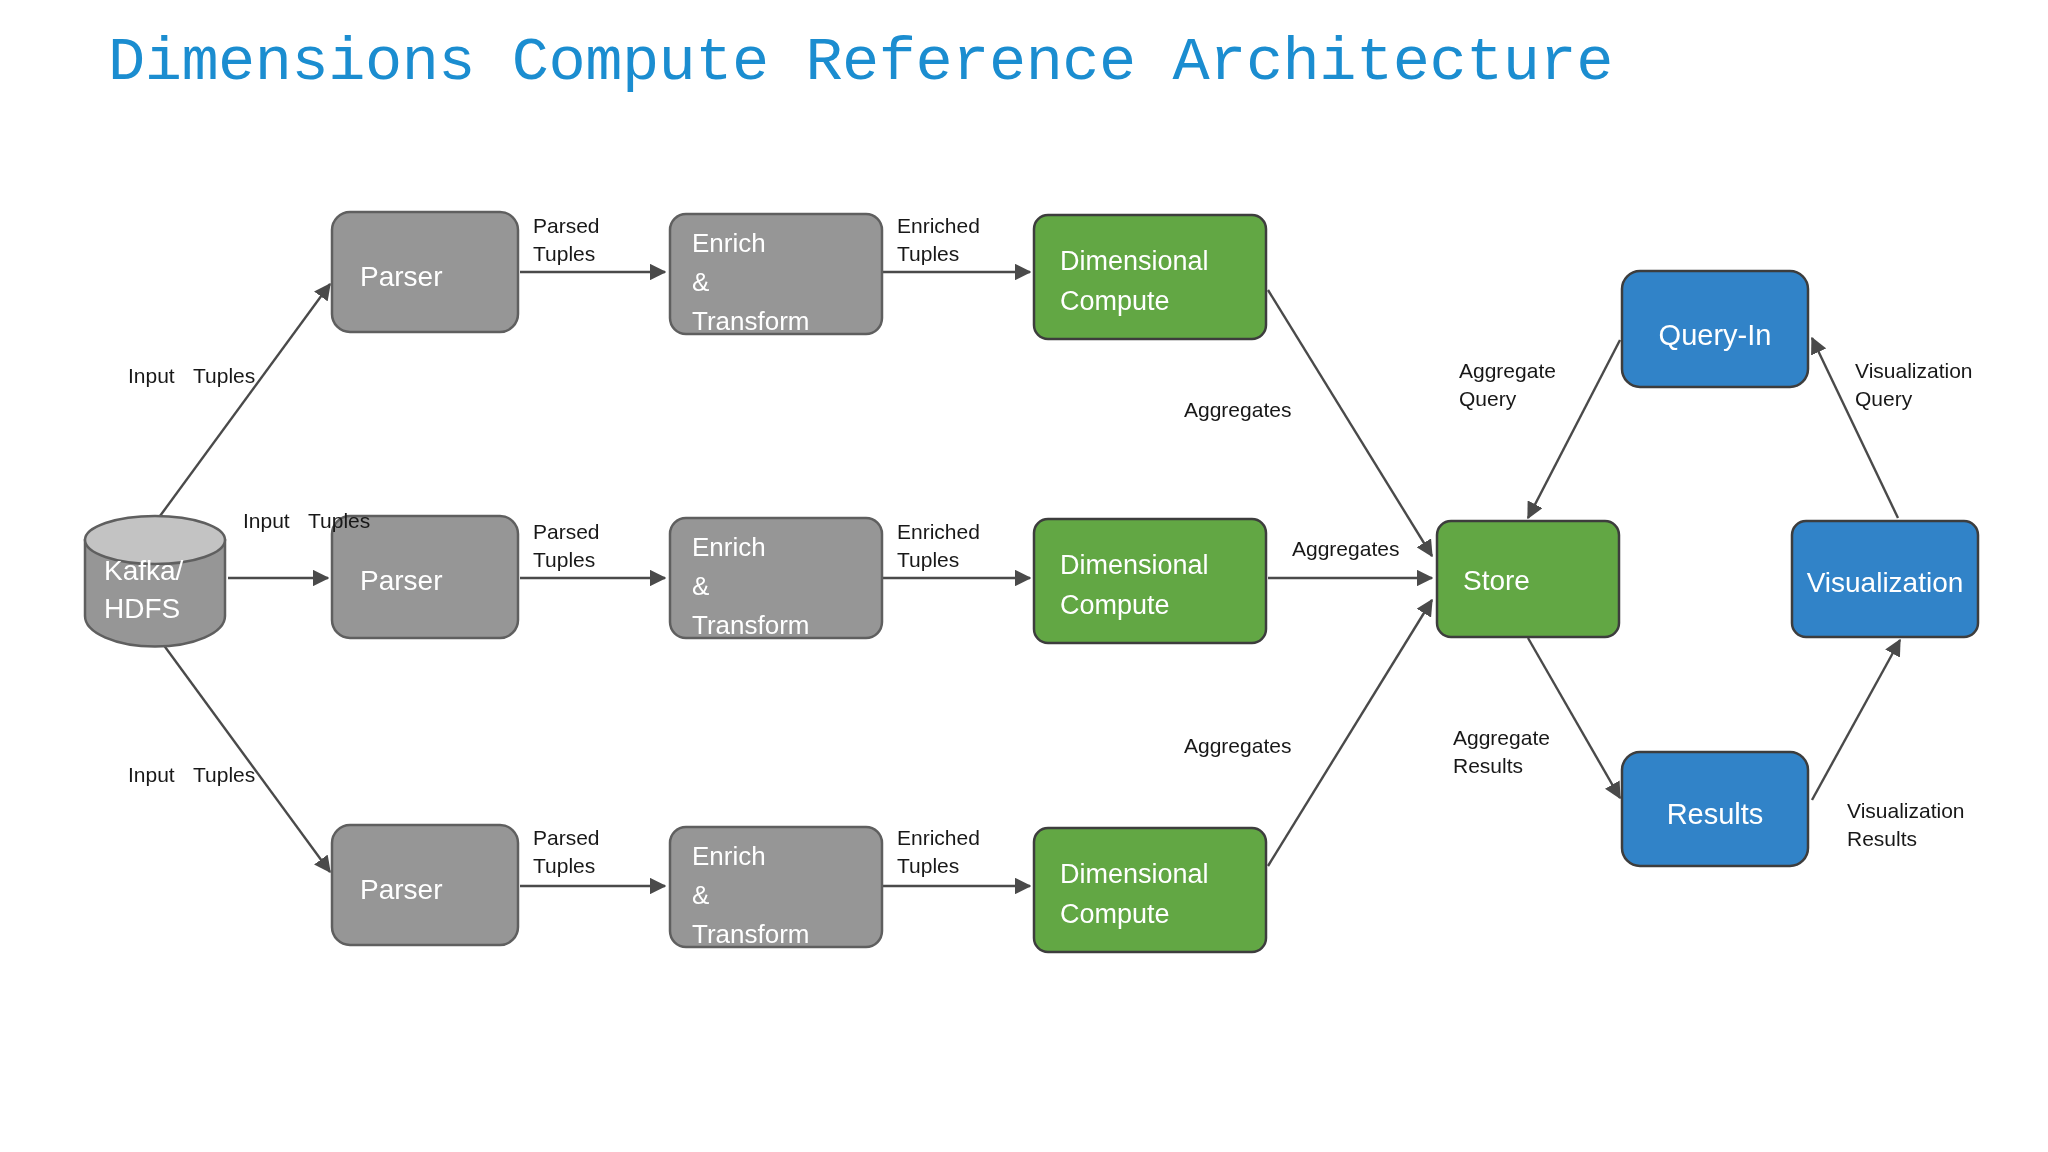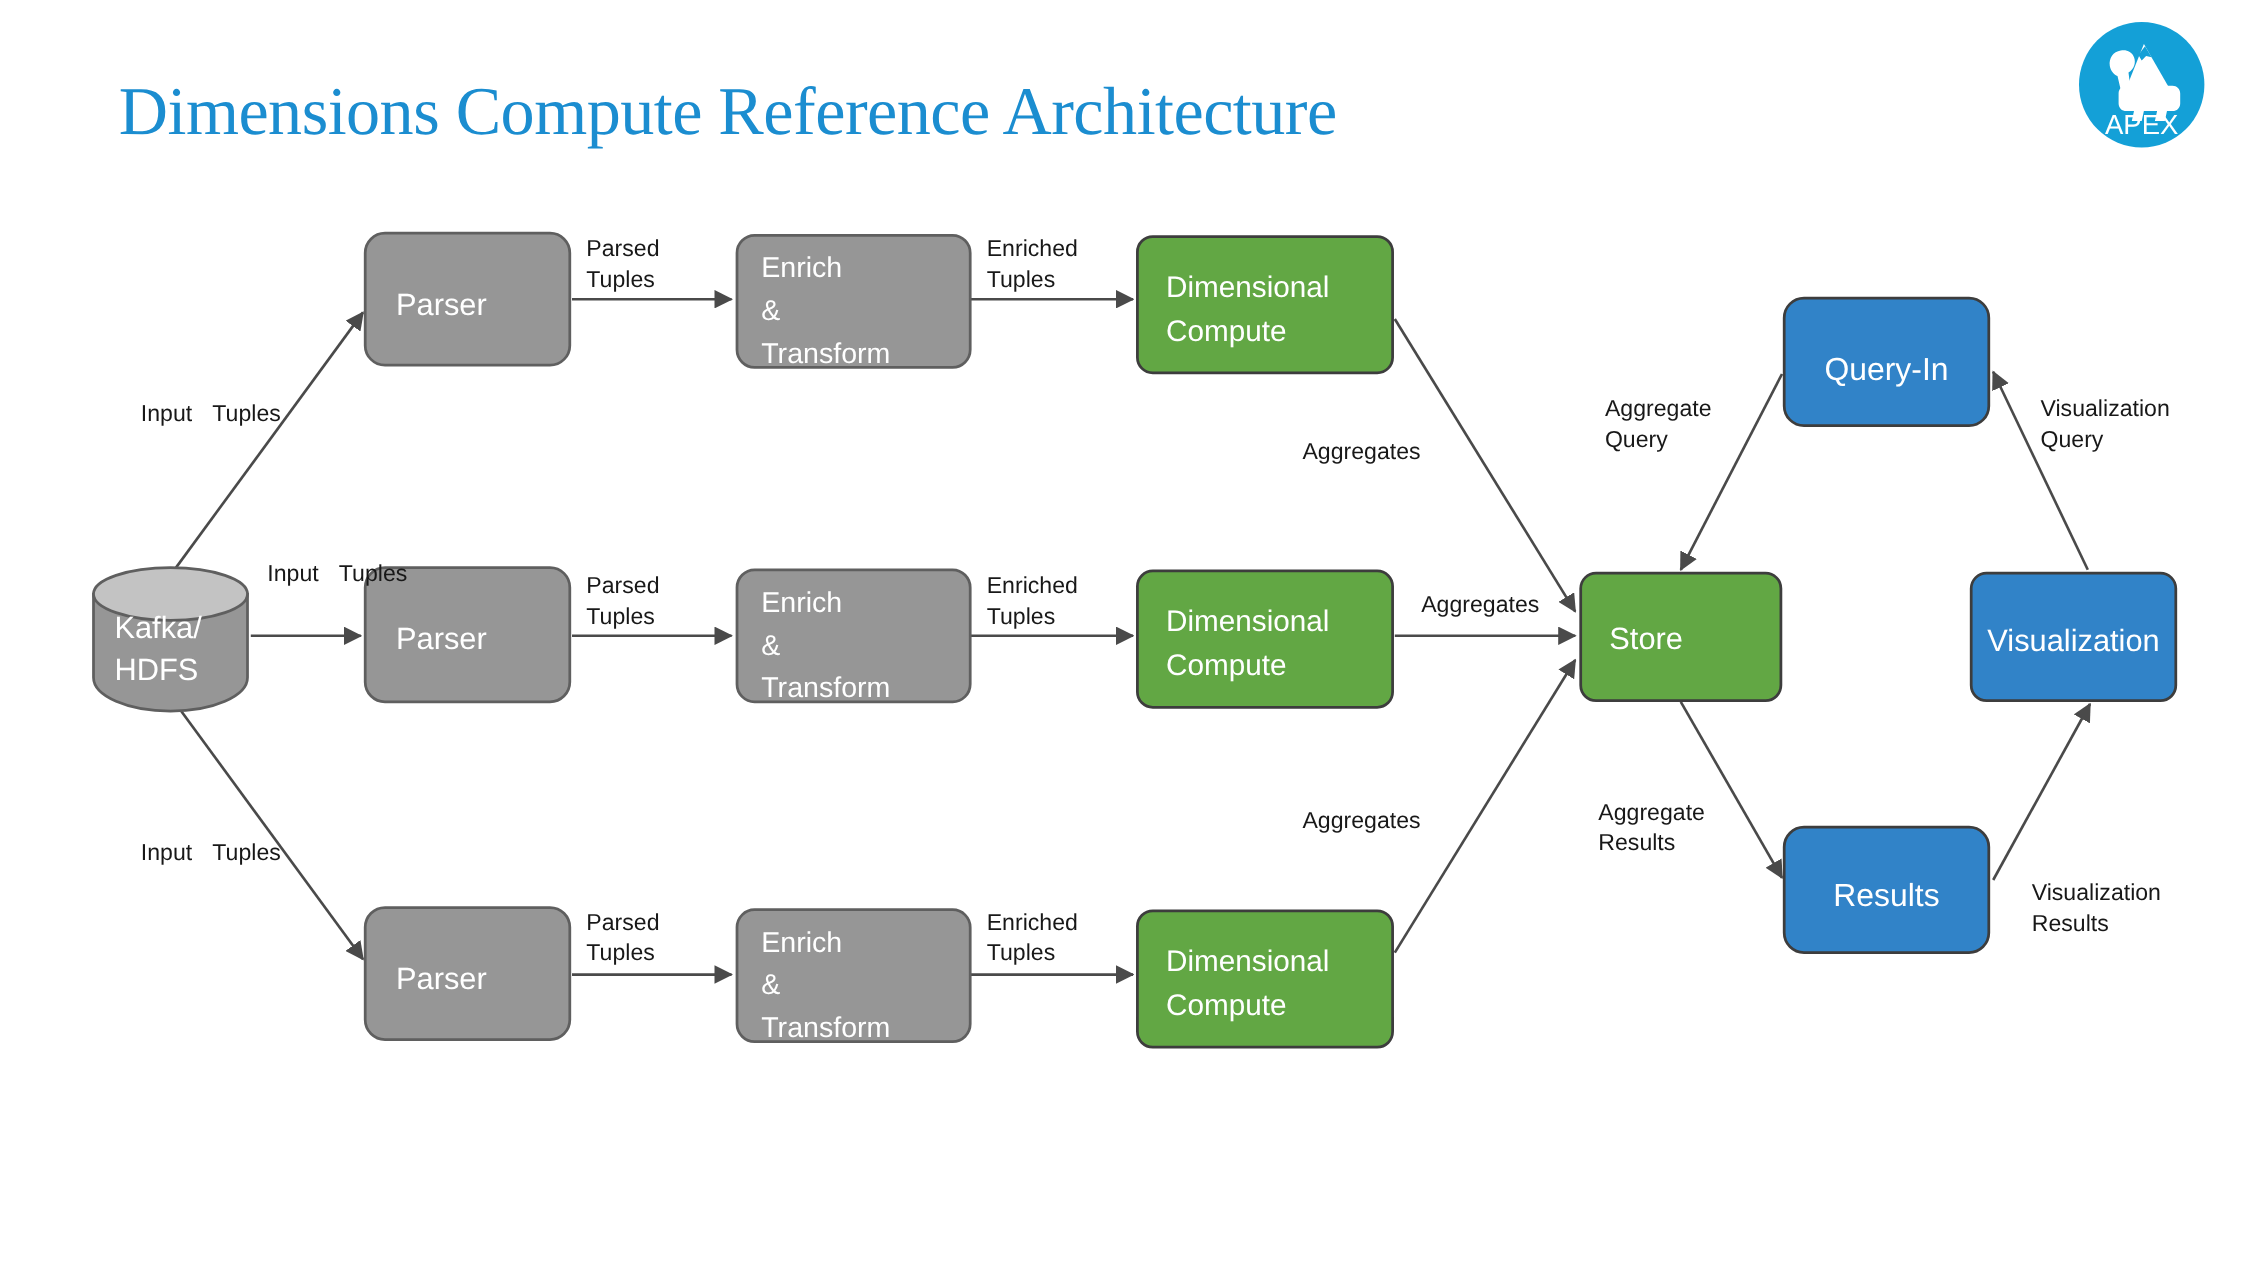--- a/index.html
+++ b/index.html
@@ -2,52 +2,40 @@
 <html><head>
 <meta charset="utf-8">
 <style>
   html,body{margin:0;padding:0;background:#ffffff;}
   body{width:2048px;height:1152px;overflow:hidden;
        font-family:"Liberation Sans","DejaVu Sans",sans-serif;}
   #stage{position:relative;width:2048px;height:1152px;background:#fff;}
   #page-title{
     position:absolute;left:108px;top:30px;
     font-size:62px;line-height:1.05;color:#1b8dd0;
-    font-family:Liberation Serif, serif;
-    letter-spacing:-0.5px;white-space:nowrap;margin-top:40px;
+    font-family:Liberation Mono, monospace;
+    letter-spacing:-0.5px;white-space:nowrap;
   }
   #apex-logo{position:absolute;left:1888px;top:18px;width:118px;height:118px;}
   svg.diagram{position:absolute;left:0;top:0;width:2048px;height:1152px;}
   .node-label{fill:#ffffff;font-family:"Liberation Sans","DejaVu Sans",sans-serif;}
   .edge-label{fill:#181818;font-family:"Liberation Sans","DejaVu Sans",sans-serif;font-size:21px;}
   .shape-gray{fill:#969696;stroke:#5f5f5f;stroke-width:2.5;}
   .shape-green{fill:#62a744;stroke:#3d3d3d;stroke-width:2.5;}
   .shape-blue{fill:#3183c8;stroke:#3d3d3d;stroke-width:2.5;}
   .cyl-top{fill:#c3c3c3;stroke:#5f5f5f;stroke-width:2.5;}
   .link{stroke:#4a4a4a;stroke-width:2.4;fill:none;}
 </style>
 </head>
 <body>
 
 <div id="stage">
 
   <div id="page-title">Dimensions Compute Reference Architecture</div>
 
-  <div id="apex-logo">
-    <svg viewBox="0 0 118 118" width="118" height="118">
-      <circle cx="59" cy="59" r="57" fill="#14a0d7"></circle>
-      <g fill="#ffffff">
-        <path d="M40 28 c-7 1 -11 7 -10 14 c1 5 4 8 7 9 l3 13 l9 0 l-2 -16 c5 -3 7 -9 5 -14 c-2 -5 -7 -7 -12 -6 z"></path>
-        <path d="M61 22 L84 62 L45 62 Z"></path>
-        <path d="M45 60 h42 c4 0 7 3 7 7 v9 c0 4 -3 7 -7 7 h-5 l-2 9 h-9 l2 -9 h-12 l-2 9 h-9 l2 -9 h-7 c-4 0 -7 -3 -7 -7 v-9 c0 -4 3 -7 7 -7 z"></path>
-        <path d="M62 24 l6 10 l-5 -1 l-4 4 l-3 -5 z" fill="#14a0d7"></path>
-      </g>
-      <text x="59" y="104" text-anchor="middle" font-size="25" font-family="Liberation Sans, DejaVu Sans, sans-serif" fill="#ffffff">APEX</text>
-    </svg>
-  </div>
 
   <svg class="diagram" viewBox="0 0 2048 1152">
     <defs>
       <marker id="arrow" viewBox="0 0 10 10" refX="9.2" refY="5" markerWidth="7" markerHeight="7" orient="auto-start-reverse">
         <path d="M 0 0 L 10 5 L 0 10 z" fill="#4a4a4a"></path>
       </marker>
     </defs>
 
     <g>
 

